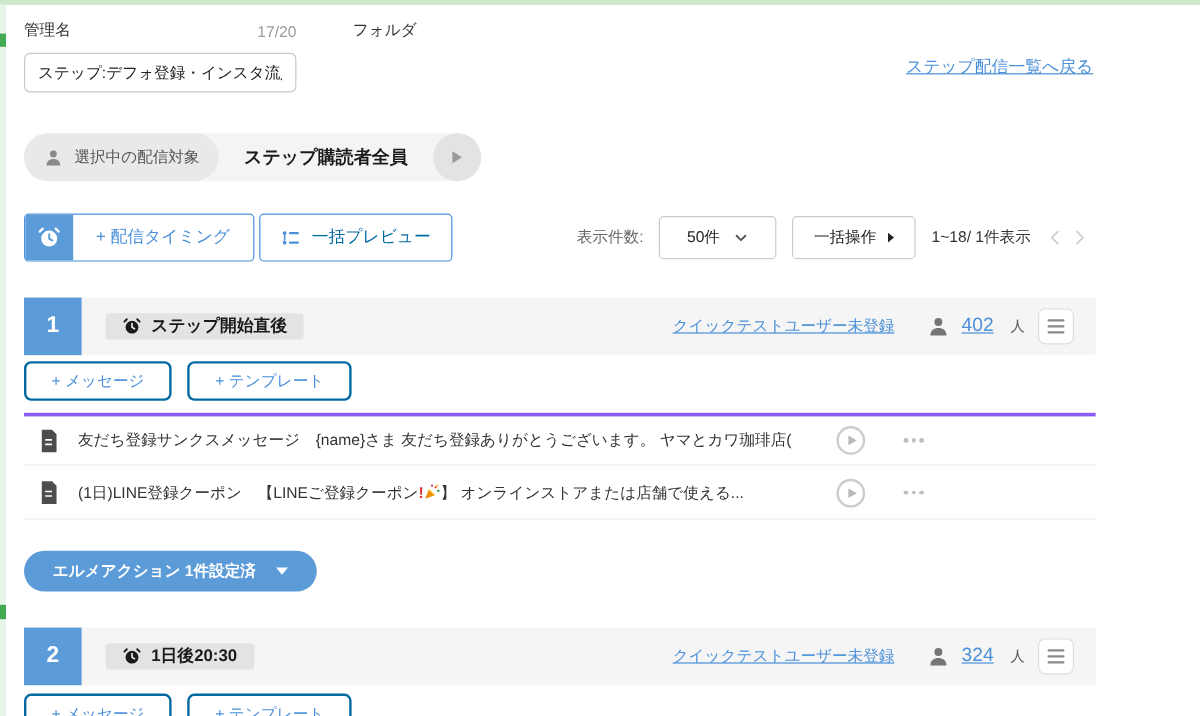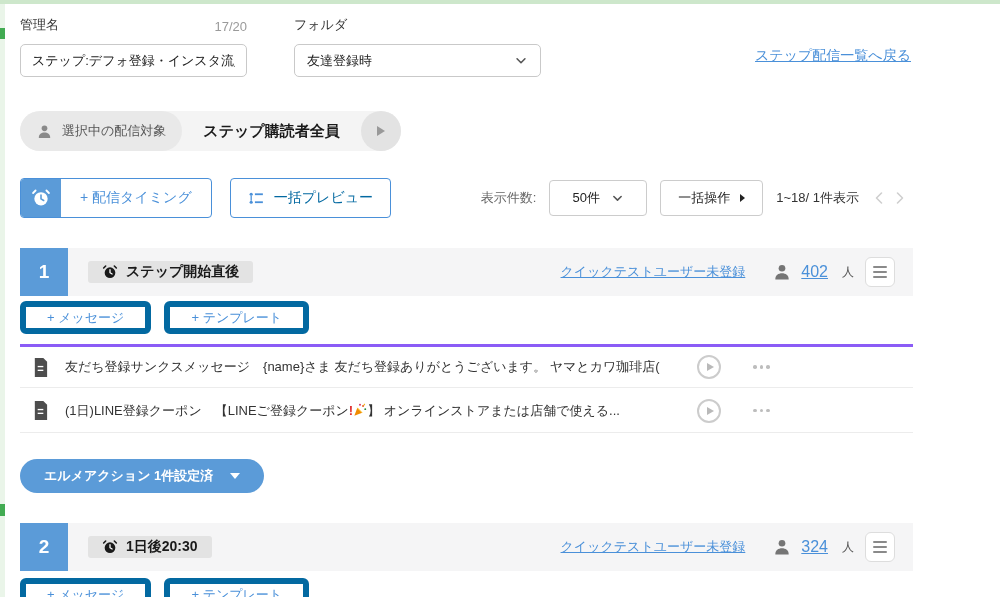--- a/index.html
+++ b/index.html
@@ -27,21 +27,21 @@
   .back-link { position:absolute; right:2px; top:47px; font-size:14px; color:#4a90d9; text-decoration:underline; white-space:nowrap; cursor:pointer; }
 
   
   .audience { position:absolute; left:0; top:111px; height:40px; display:inline-flex; align-items:center; background:#f4f4f4; border-radius:20px; }
   .audience-chip { display:flex; align-items:center; gap:9px; background:#e9e9e9; border-radius:20px; height:40px; padding:0 16px; font-size:13px; color:#555; white-space:nowrap; }
   .audience-value { font-size:15px; font-weight:700; color:#1a1a1a; padding:0 21px; white-space:nowrap; }
   .audience-next { width:40px; height:40px; border-radius:50%; background:#e3e3e3; display:flex; align-items:center; justify-content:center; cursor:pointer; }
   .caret-right { width:0; height:0; border-left:8px solid #999; border-top:5px solid transparent; border-bottom:5px solid transparent; }
 
   
-  .toolbar-left { position:absolute; left:0; top:178px; height:40px; display:flex; gap:18px; }
+  .toolbar-left { position:absolute; left:0; top:178px; height:40px; display:flex; gap:4px; }
   .btn-timing { display:flex; align-items:stretch; border:1px solid #4a90d9; border-radius:4px; overflow:hidden; background:#fff; cursor:pointer; }
   .btn-timing .icon-sq { width:40px; background:#5b9bd8; display:flex; align-items:center; justify-content:center; }
   .btn-timing .lbl { display:flex; align-items:center; padding:0 19px; color:#4a90d9; font-size:14px; white-space:nowrap; }
   .btn-preview { display:flex; align-items:center; gap:9px; border:1px solid #4a90d9; border-radius:4px; background:#fff; padding:0 17px; color:#0369a1; font-size:14px; white-space:nowrap; cursor:pointer; }
   .toolbar-right { position:absolute; right:6px; top:180px; height:36px; display:flex; align-items:center; gap:13px; }
   .disp-label { font-size:13px; color:#666; white-space:nowrap; }
   .count-select { width:98px; height:36px; border:1px solid #ccc; border-radius:4px; background:#fff; display:flex; align-items:center; justify-content:center; gap:11px; font-size:13px; color:#222; cursor:pointer; }
   .bulk-btn { height:36px; border:1px solid #ccc; border-radius:4px; background:#fff; display:flex; align-items:center; padding:0 17px; gap:10px; font-size:13px; color:#222; white-space:nowrap; cursor:pointer; }
   .caret-right-sm { width:0; height:0; border-left:5px solid #222; border-top:4px solid transparent; border-bottom:4px solid transparent; }
   .range { font-size:13px; color:#333; white-space:nowrap; }
@@ -57,21 +57,21 @@
   .qt-link { font-size:13px; color:#4a90d9; text-decoration:underline; white-space:nowrap; cursor:pointer; }
   .band-right .person { margin-left:27px; }
   .count-link { font-size:16px; color:#4a90d9; text-decoration:underline; margin-left:9px; cursor:pointer; }
   .unit { font-size:12px; color:#555; margin-left:14px; }
   .burger { width:30px; height:30px; border:1px solid #ddd; border-radius:6px; background:#fff; display:flex; flex-direction:column; align-items:center; justify-content:center; gap:3px; margin-left:11px; cursor:pointer; }
   .burger i { display:block; width:14px; height:2px; background:#8a8a8a; border-radius:1px; }
 
   
   .step-btns { position:absolute; left:0; display:flex; gap:13px; }
   .sb1 { top:301px; } .sb2 { top:578px; }
-  .btn-small { height:33px; border:6px solid #0369a1; border-radius:6px; background:#fff; color:#4a90d9; font-size:13px; display:flex; align-items:center; padding:0 21px; white-space:nowrap; cursor:pointer; }
+  .btn-small { height:33px; border:2px solid #0369a1; border-radius:6px; background:#fff; color:#4a90d9; font-size:13px; display:flex; align-items:center; padding:0 21px; white-space:nowrap; cursor:pointer; }
 
   
   .msg-row { position:absolute; left:0; width:893px; height:44px; display:flex; align-items:center; background:#fff; border-bottom:1px solid #ececec; }
   .mr1 { top:344px; border-top:3px solid #8b5cf6; } .mr2 { top:389px; }
   .doc-icon { margin-left:12px; flex:0 0 auto; display:flex; }
   .msg-text { margin-left:16px; width:628px; white-space:nowrap; overflow:hidden; font-size:13px; color:#333; flex:0 0 auto; }
   .excl { color:#e03131; font-weight:700; }
   .party { display:inline-block; vertical-align:-2px; }
   .play { width:24px; height:24px; border:2px solid #ccc; border-radius:50%; display:flex; align-items:center; justify-content:center; margin-left:4px; flex:0 0 auto; background:#fff; cursor:pointer; }
   .play i { width:0; height:0; border-left:7px solid #b9b9b9; border-top:4px solid transparent; border-bottom:4px solid transparent; margin-left:2px; }
@@ -91,26 +91,20 @@
 <div class="left-marker lm2"></div>
 
 <div class="main">
 
   <div class="name-head">
     <span class="field-label">管理名</span>
     <span class="counter">17/20</span>
   </div>
   <span class="field-label folder-label">フォルダ</span>
   <input class="text-input" type="text" value="ステップ:デフォ登録・インスタ流入" style="">
-  <div class="folder-select">
-    <span>友達登録時</span>
-    <svg width="14" height="14" viewBox="0 0 16 16">
-        <path d="M3.5 5.5 L8 10 L12.5 5.5" fill="none" stroke="#555" stroke-width="1.8" stroke-linecap="round" stroke-linejoin="round"></path>
-      </svg>
-  </div>
   <a class="back-link">ステップ配信一覧へ戻る</a>
 
   <div class="audience">
     <div class="audience-chip">
       <svg width="17" height="17" viewBox="0 0 24 24">
           <circle cx="12" cy="7.5" r="4" fill="#8a8a8a"></circle>
           <path d="M4 20.5c0-4.5 3.6-7 8-7s8 2.5 8 7v.5H4z" fill="#8a8a8a"></path>
         </svg>
       <span>選択中の配信対象</span>
     </div>

